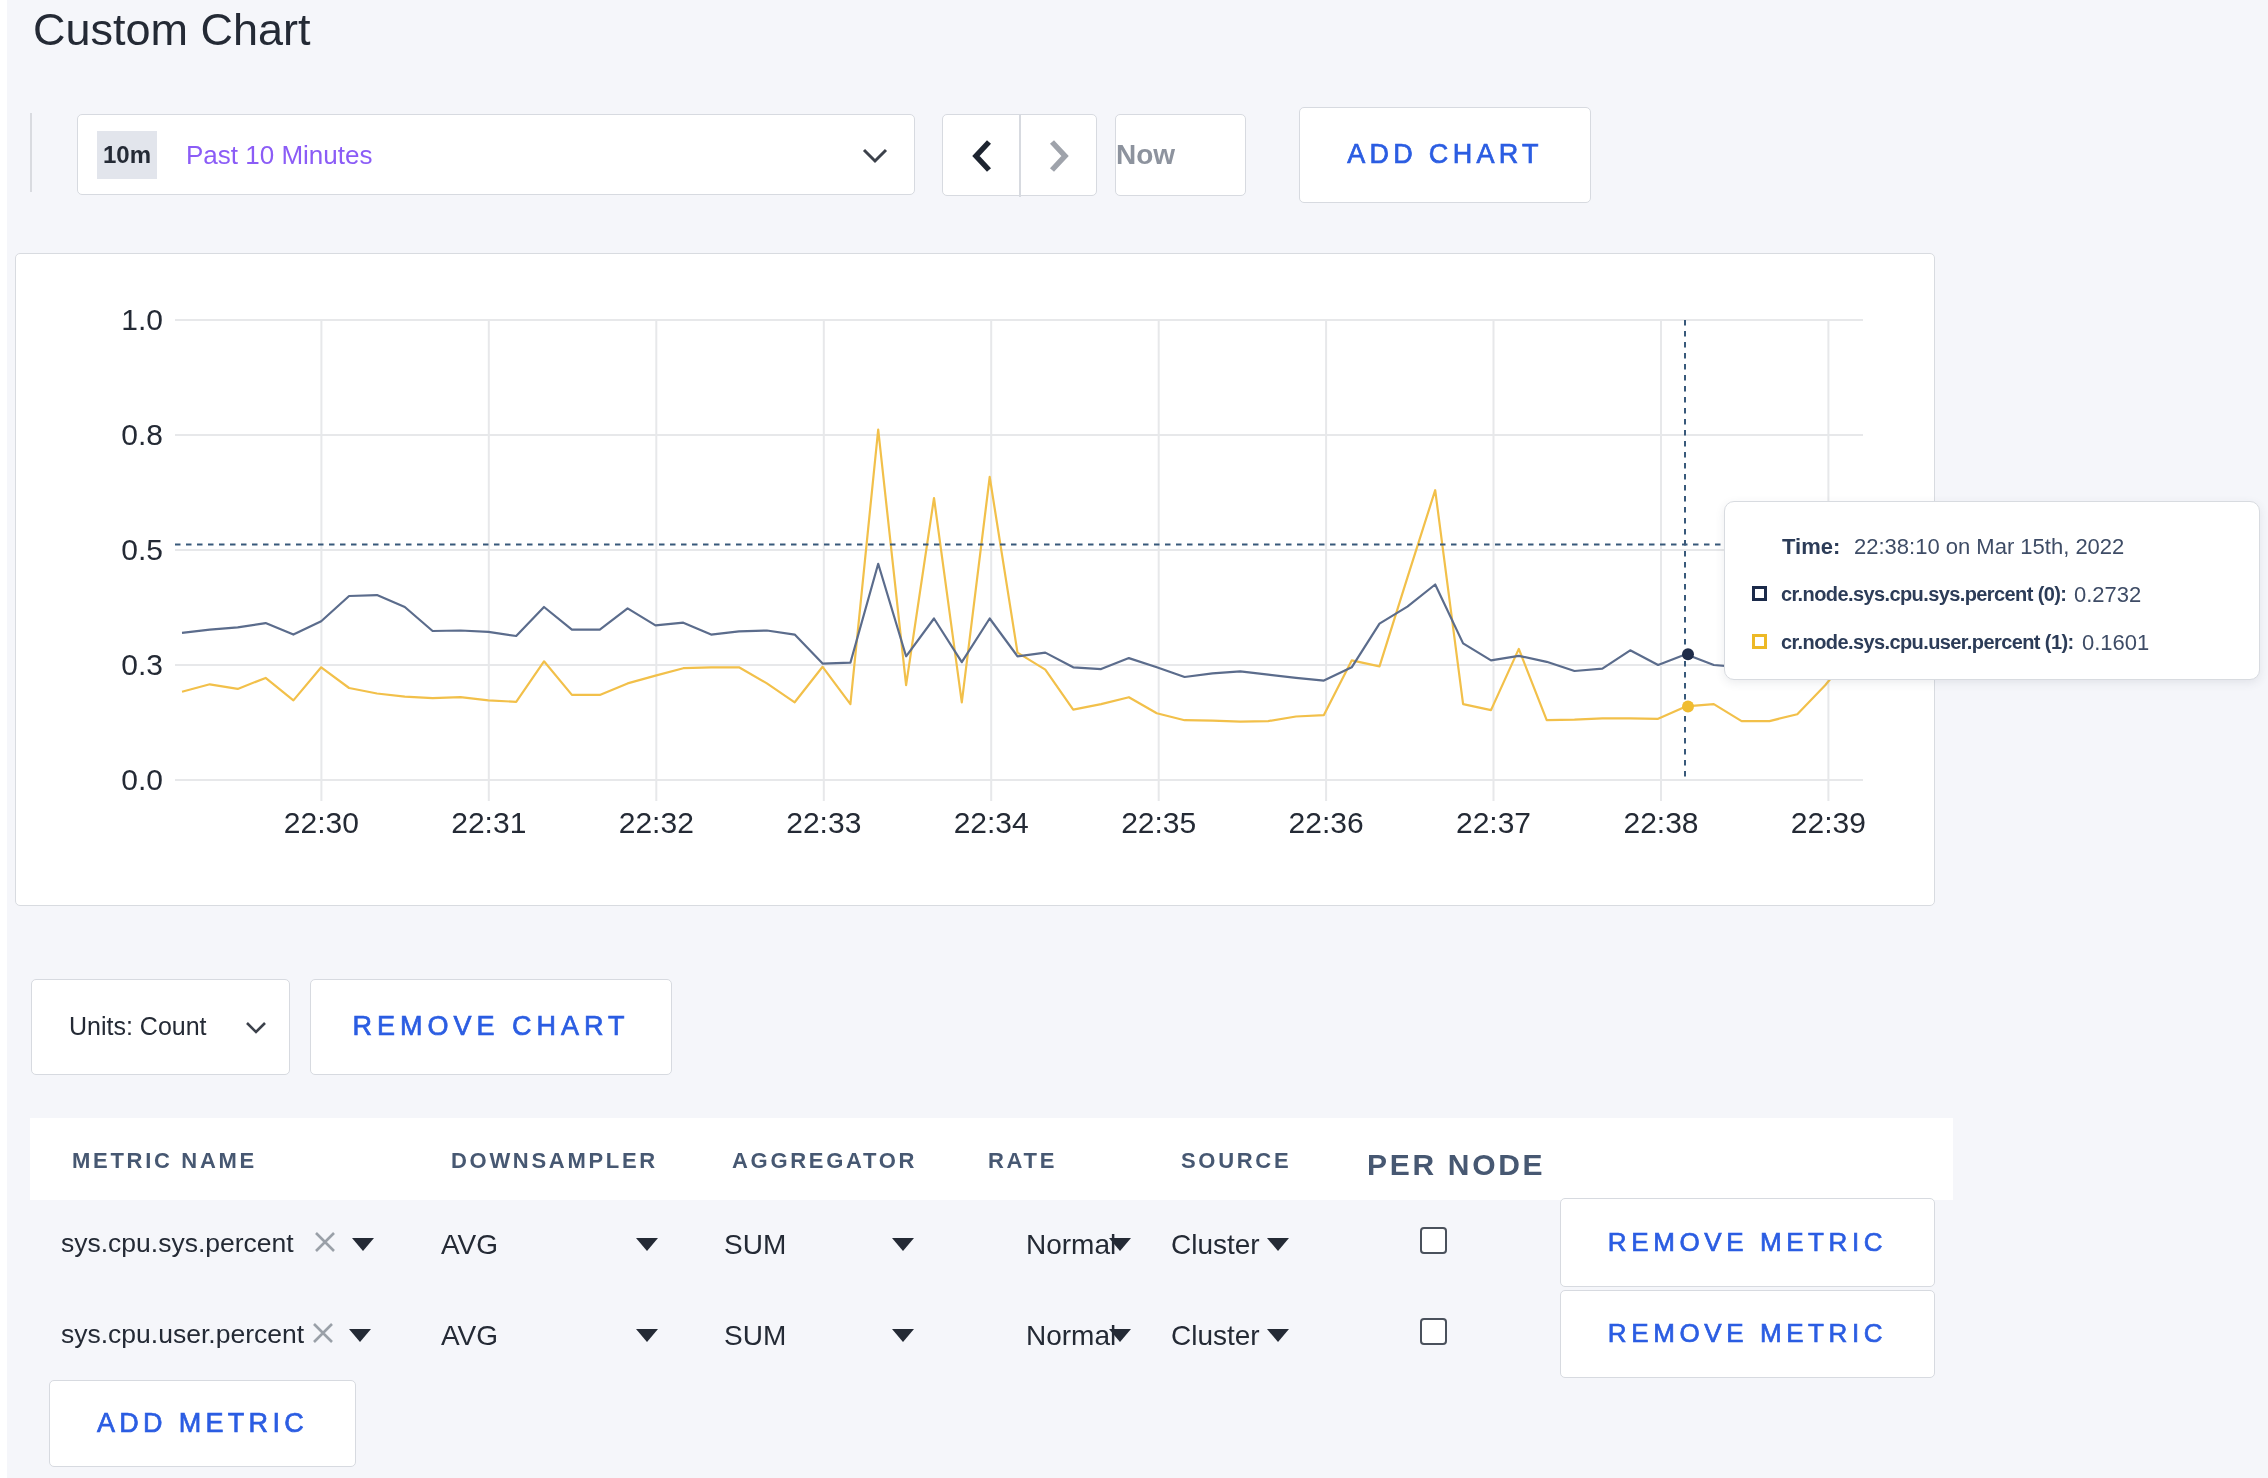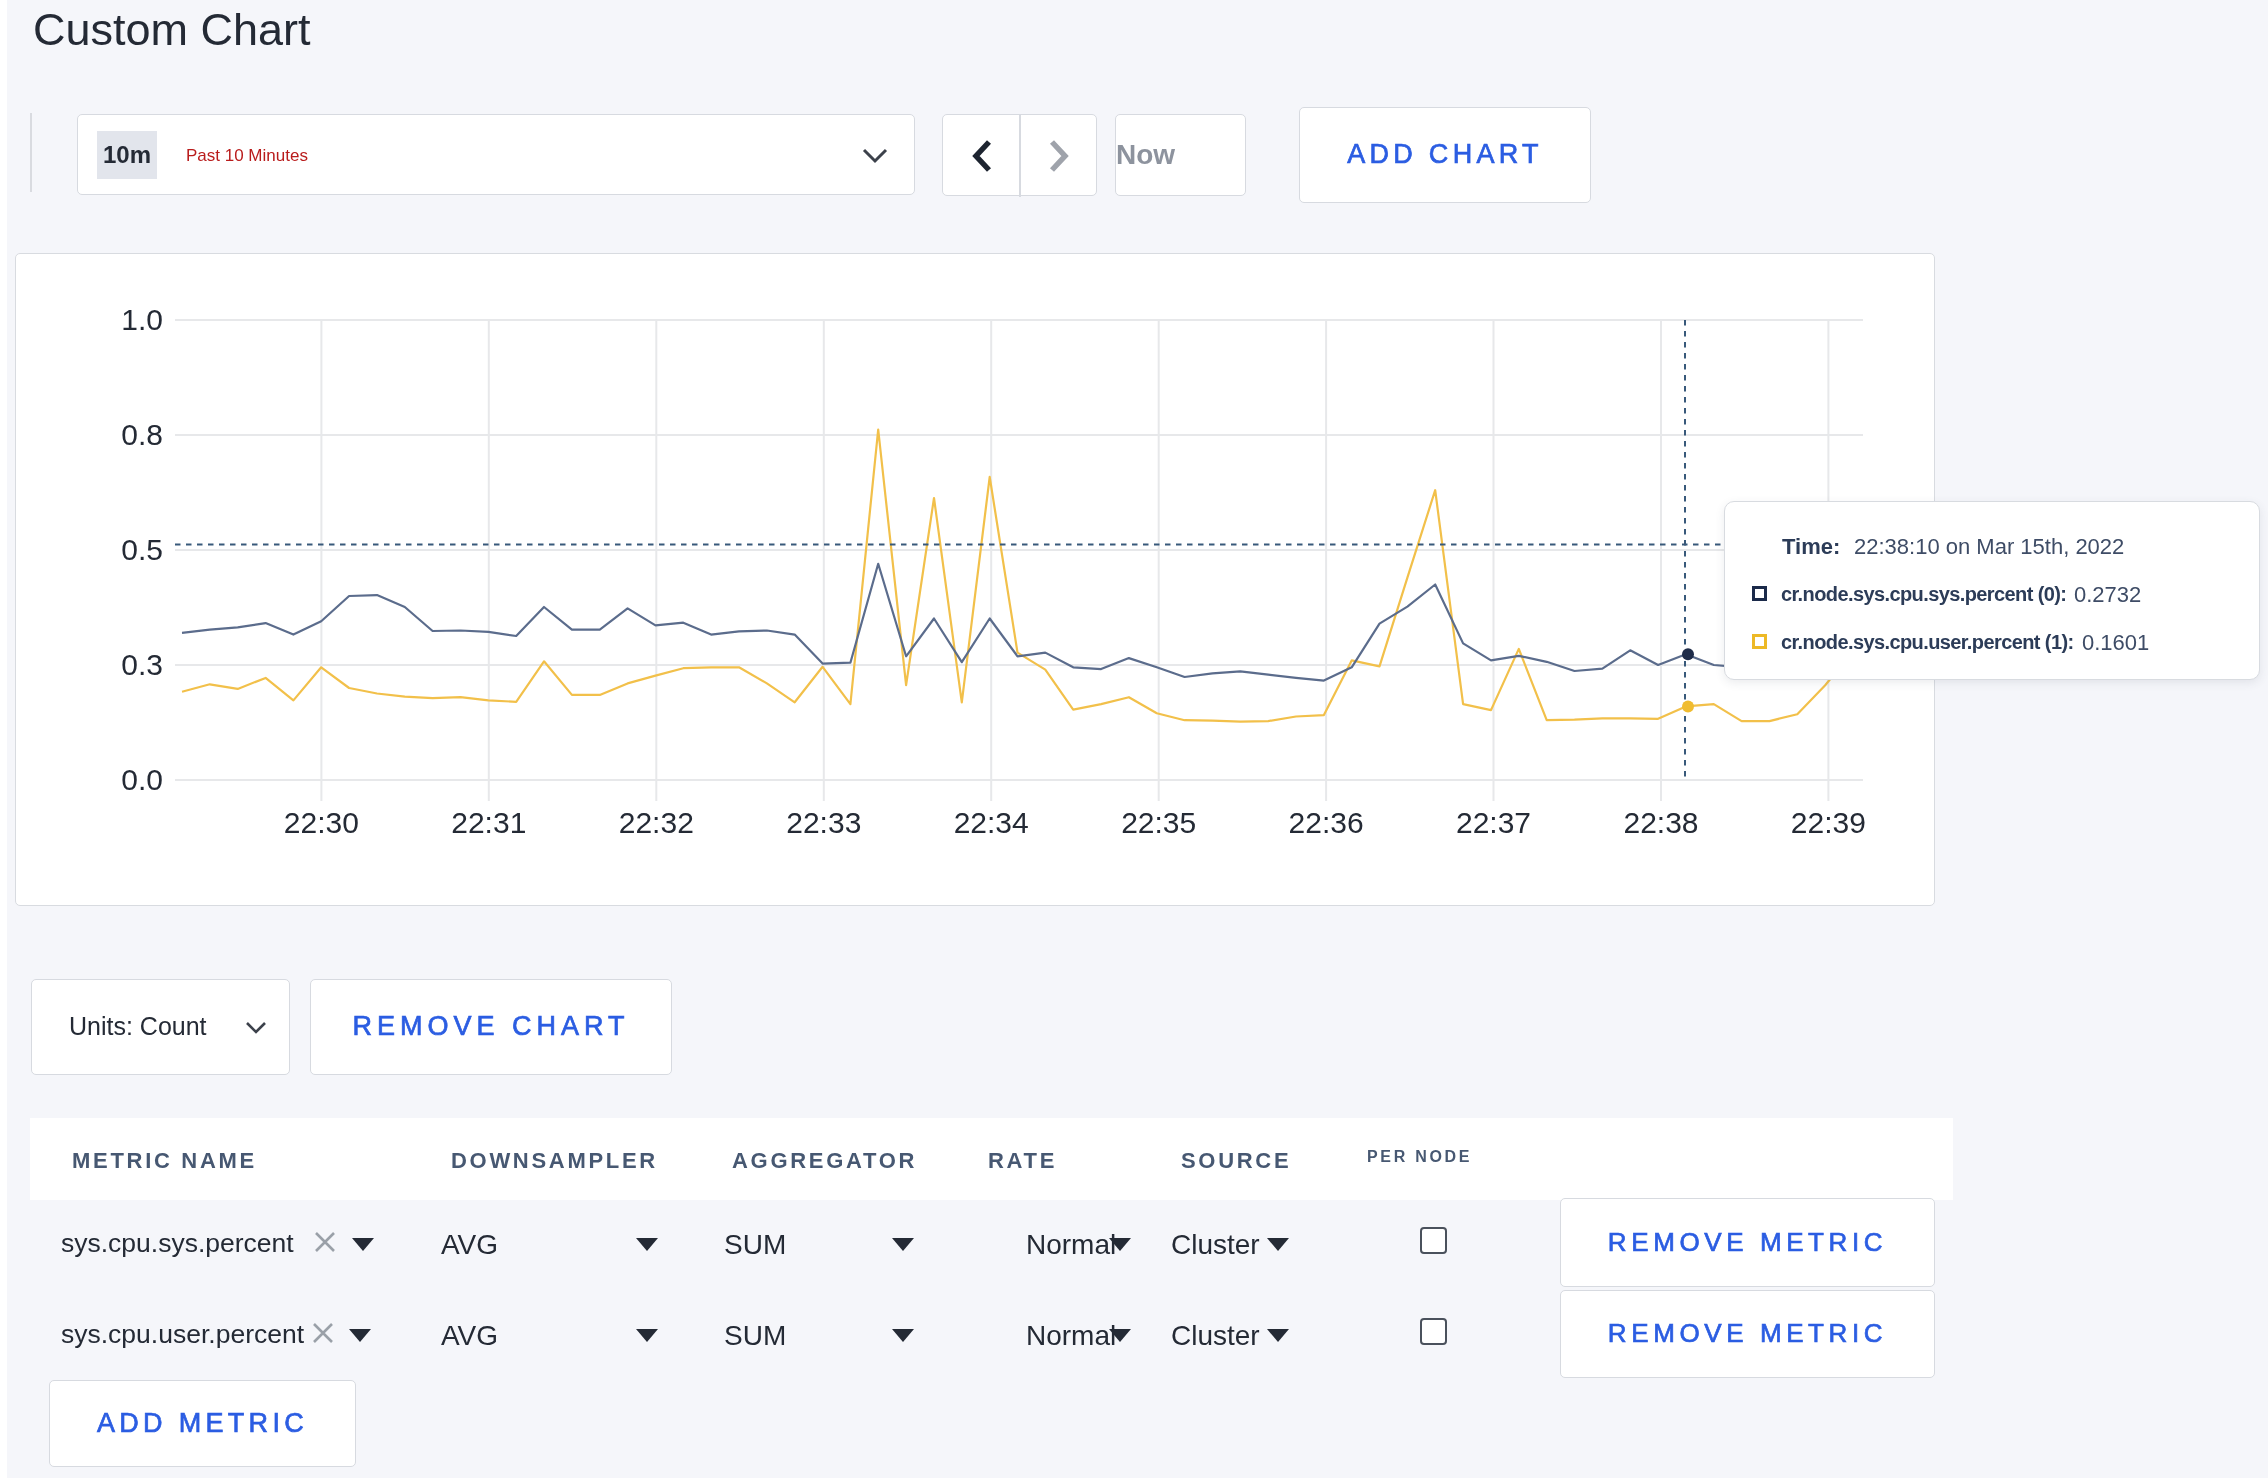--- a/index.html
+++ b/index.html
@@ -7,21 +7,21 @@
   .btn { position:absolute; background:#fff; border:1.5px solid #d7dae0; border-radius:5px; }
   .bluetext { color:#2b5de2; font-weight:normal; -webkit-text-stroke:0.7px #2b5de2; letter-spacing:4.3px; font-size:27px; text-align:center; }
 </style></head>
 <body>
 <div class="abs" style="left:0;top:0;width:7px;height:1478px;background:#fff"></div>
 <div class="abs" style="left:33px;top:4px;font-size:45px;color:#242a35">Custom Chart</div>
 
 <div class="abs" style="left:30px;top:113px;width:2px;height:79px;background:#d9dbe0"></div>
 <div class="btn" style="left:77px;top:114px;width:838px;height:81px">
   <div class="abs" style="left:19px;top:16px;width:60px;height:48px;background:#e2e5ec;border-radius:0;text-align:center;line-height:48px;font-size:24px;font-weight:bold;color:#242a35">10m</div>
-  <div class="abs" style="left:108px;top:0;height:81px;line-height:81px;font-size:17px;color:#b91c1c">Past 10 Minutes</div>
+  <div class="abs" style="left:108px;top:0;height:81px;line-height:81px;font-size:26px;color:#8b5cf6">Past 10 Minutes</div>
   <svg class="abs" style="left:782px;top:31px" width="30" height="20" viewBox="0 0 30 20">
       <path d="M4 4 L15 15 L26 4" fill="none" stroke="#3c414b" stroke-width="3"></path>
     </svg>
 </div>
 <div class="btn" style="left:942px;top:114px;width:155px;height:82px">
   <div class="abs" style="left:76px;top:0;width:1.5px;height:82px;background:#d7dae0"></div>
   <svg class="abs" style="left:28px;top:23px" width="22" height="36" viewBox="0 0 22 36">
       <path d="M18 4 L5 18 L18 32" fill="none" stroke="#1d2430" stroke-width="5.5"></path>
     </svg>
   <svg class="abs" style="left:105px;top:23px" width="22" height="36" viewBox="0 0 22 36">
@@ -90,21 +90,21 @@
     </svg>
 </div>
 <div class="btn bluetext" style="left:310px;top:979px;width:362px;height:96px;line-height:93px;letter-spacing:5px">REMOVE CHART</div>
 
 <div class="abs" style="left:30px;top:1118px;width:1923px;height:82px;background:#fff"></div>
 <div class="abs" style="left:72px;top:1148px;font-size:22px;letter-spacing:2.7px;font-weight:600;color:#475872">METRIC NAME</div>
 <div class="abs" style="left:451px;top:1148px;font-size:22px;letter-spacing:2.7px;font-weight:600;color:#475872">DOWNSAMPLER</div>
 <div class="abs" style="left:732px;top:1148px;font-size:22px;letter-spacing:2.7px;font-weight:600;color:#475872">AGGREGATOR</div>
 <div class="abs" style="left:988px;top:1148px;font-size:22px;letter-spacing:2.7px;font-weight:600;color:#475872">RATE</div>
 <div class="abs" style="left:1181px;top:1148px;font-size:22px;letter-spacing:2.7px;font-weight:600;color:#475872">SOURCE</div>
-<div class="abs" style="left:1367px;top:1148px;font-size:16px;letter-spacing:2.7px;font-weight:600;color:#475872">PER NODE</div>
+<div class="abs" style="left:1367px;top:1148px;font-size:30px;letter-spacing:2.7px;font-weight:600;color:#475872">PER NODE</div>
 
 <div class="abs" style="left:61px;top:1228px;font-size:26.5px;color:#242a35">sys.cpu.sys.percent</div>
 <svg style="position:absolute;left:314px;top:1231px" width="22" height="22" viewBox="0 0 22 22">
     <path d="M2 2 L20 20 M20 2 L2 20" stroke="#9aa0a8" stroke-width="2.6"></path>
   </svg>
 <div style="position:absolute;left:352px;top:1238px;width:0;height:0;border-left:11px solid transparent;border-right:11px solid transparent;border-top:13px solid #242a35"></div>
 <div class="abs" style="left:441px;top:1229px;font-size:28px;color:#242a35">AVG</div>
 <div style="position:absolute;left:636px;top:1238px;width:0;height:0;border-left:11px solid transparent;border-right:11px solid transparent;border-top:13px solid #242a35"></div>
 <div class="abs" style="left:724px;top:1229px;font-size:28px;color:#242a35">SUM</div>
 <div style="position:absolute;left:892px;top:1238px;width:0;height:0;border-left:11px solid transparent;border-right:11px solid transparent;border-top:13px solid #242a35"></div>

